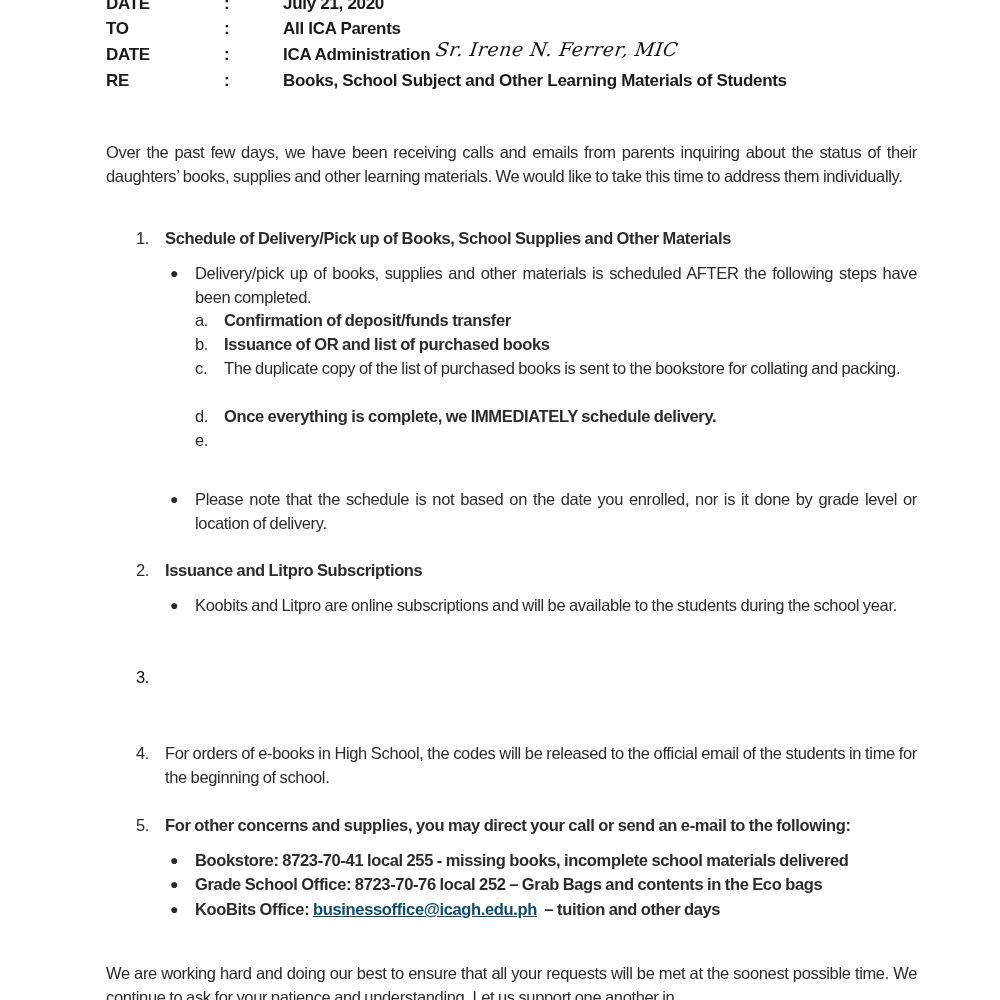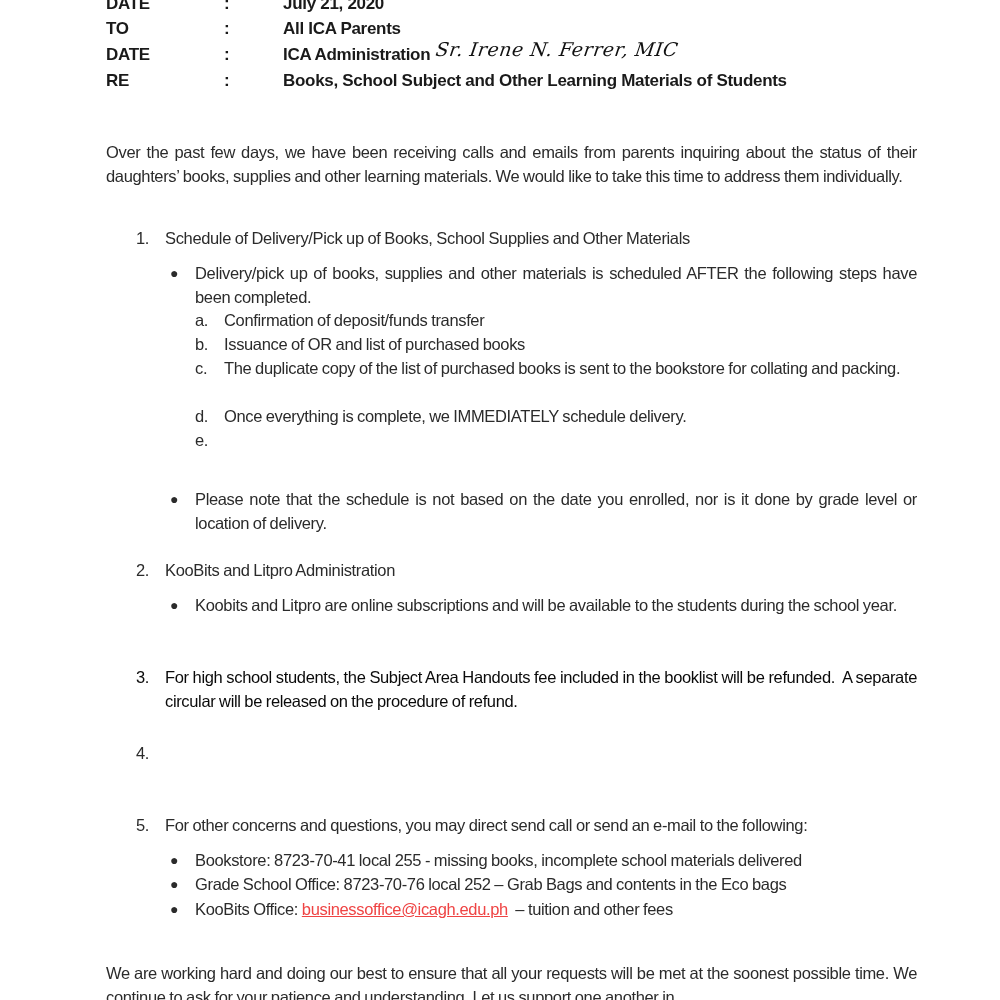--- a/index.html
+++ b/index.html
@@ -16,22 +16,22 @@
   .sig {
     position: absolute; left: 436px; top: 38px; font-family: "DejaVu Serif", serif;
     font-style: italic; font-size: 19px; color: #111; white-space: nowrap; letter-spacing: 0.5px;
     transform: skewX(-8deg);
   }
   .txt { position: absolute; font-size: 16.5px; line-height: 24px; text-align: justify; letter-spacing: -0.35px; word-spacing: -0.5px; }
   .p-intro { left: 106px; top: 112px; width: 811px; margin-top: 28px; }
   .num { position: absolute; font-size: 16.5px; line-height: 24px; letter-spacing: -0.35px; }
   .bullet { position: absolute; font-size: 14px; line-height: 24px; }
   .dark { color: #0a0a0a; }
-  .link { color: #ef4444; text-decoration: underline; }
-  .nowrap { white-space: nowrap; }
+  .link { color: #0c4a6e; text-decoration: underline; }
+  .nowrap { white-space: nowrap; font-weight: bold; }
 </style>
 </head>
 <body>
 
 <div class="page">
 
   <div class="hdr" style="top:-6px">
     <span class="k">DATE</span>
     <span class="c">:</span>
     <span class="v">July 21, 2020</span>
@@ -72,36 +72,36 @@
 
   <div class="num" style="left:195px; top:404px">d.</div>
   <div class="txt nowrap" style="left:224px; top:404px">Once everything is complete, we IMMEDIATELY schedule delivery.</div>
 
   <div class="num" style="left:195px; top:428px">e.</div>
 
   <div class="bullet" style="left:170px; top:487px">●</div>
   <div class="txt" style="left:195px; top:487px; width:722px">Please note that the schedule is not based on the date you enrolled, nor is it done by grade level or location of delivery.</div>
 
   <div class="num" style="left:136px; top:558px">2.</div>
-  <div class="txt nowrap" style="left:165px; top:558px">KooBits and Litpro Administration</div>
+  <div class="txt nowrap" style="left:165px; top:558px">Issuance and Litpro Subscriptions</div>
 
   <div class="bullet" style="left:170px; top:593px">●</div>
   <div class="txt" style="left:195px; top:593px; width:722px">Koobits and Litpro are online subscriptions and will be available to the students during the school year.</div>
 
   <div class="num dark" style="left:136px; top:665px">3.</div>
-  <div class="txt dark" style="left:165px; top:665px; width:752px; white-space:pre-wrap">For high school students, the Subject Area Handouts fee included in the booklist will be refunded.  A separate circular will be released on the procedure of refund.</div>
 
   <div class="num" style="left:136px; top:741px">4.</div>
+  <div class="txt" style="left:165px; top:741px; width:752px">For orders of e-books in High School, the codes will be released to the official email of the students in time for the beginning of school.</div>
 
   <div class="num" style="left:136px; top:813px">5.</div>
-  <div class="txt nowrap" style="left:165px; top:813px">For other concerns and questions, you may direct send call or send an e-mail to the following:</div>
+  <div class="txt nowrap" style="left:165px; top:813px">For other concerns and supplies, you may direct your call or send an e-mail to the following:</div>
 
   <div class="bullet" style="left:170px; top:848px">●</div>
   <div class="txt nowrap" style="left:195px; top:848px">Bookstore: 8723-70-41 local 255 - missing books, incomplete school materials delivered</div>
 
   <div class="bullet" style="left:170px; top:872px">●</div>
   <div class="txt nowrap" style="left:195px; top:872px">Grade School Office: 8723-70-76 local 252 – Grab Bags and contents in the Eco bags</div>
 
   <div class="bullet" style="left:170px; top:897px">●</div>
-  <div class="txt nowrap" style="left:195px; top:897px; white-space:pre"><span>KooBits Office: </span><a class="link" href="#">businessoffice@icagh.edu.ph</a><span>  – tuition and other fees</span></div>
+  <div class="txt nowrap" style="left:195px; top:897px; white-space:pre"><span>KooBits Office: </span><a class="link" href="#">businessoffice@icagh.edu.ph</a><span>  – tuition and other days</span></div>
 
   <div class="txt" style="left:106px; top:961px; width:811px">We are working hard and doing our best to ensure that all your requests will be met at the soonest possible time. We continue to ask for your patience and understanding. Let us support one another in</div>
 </div>
 
 </body></html>

